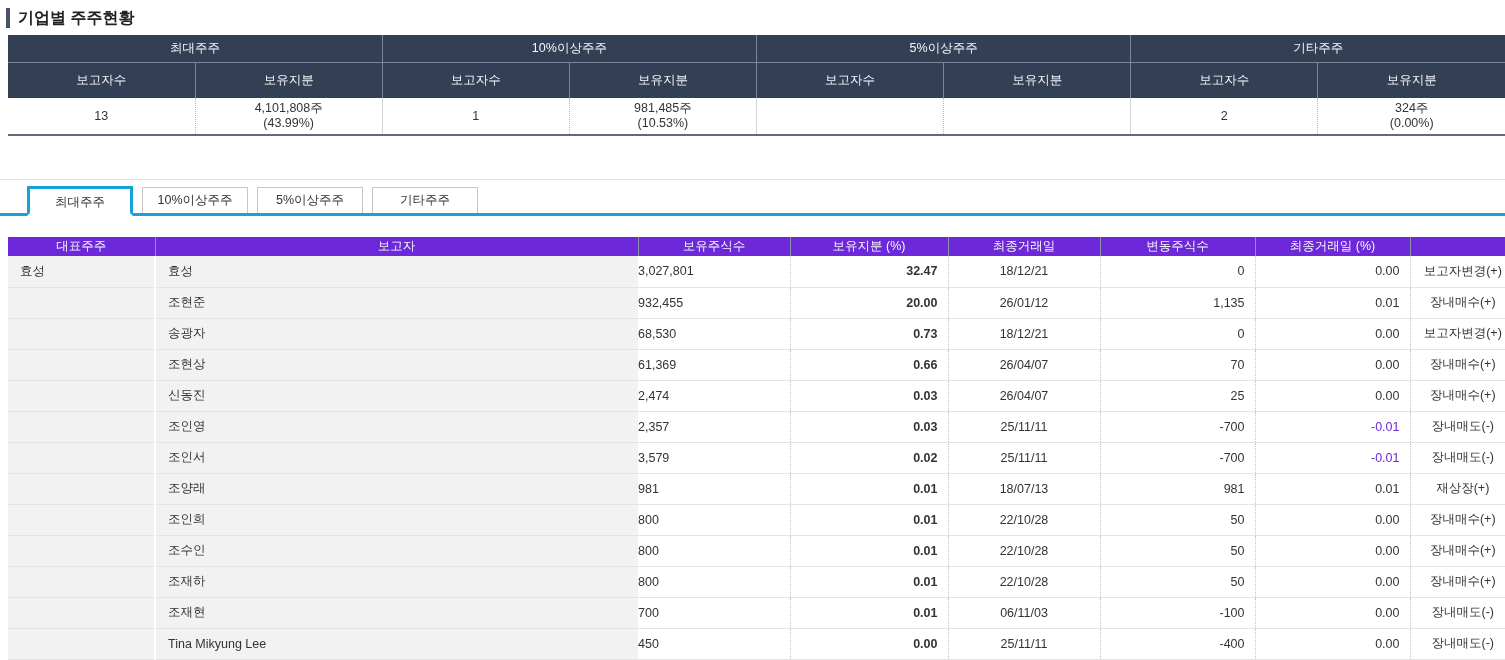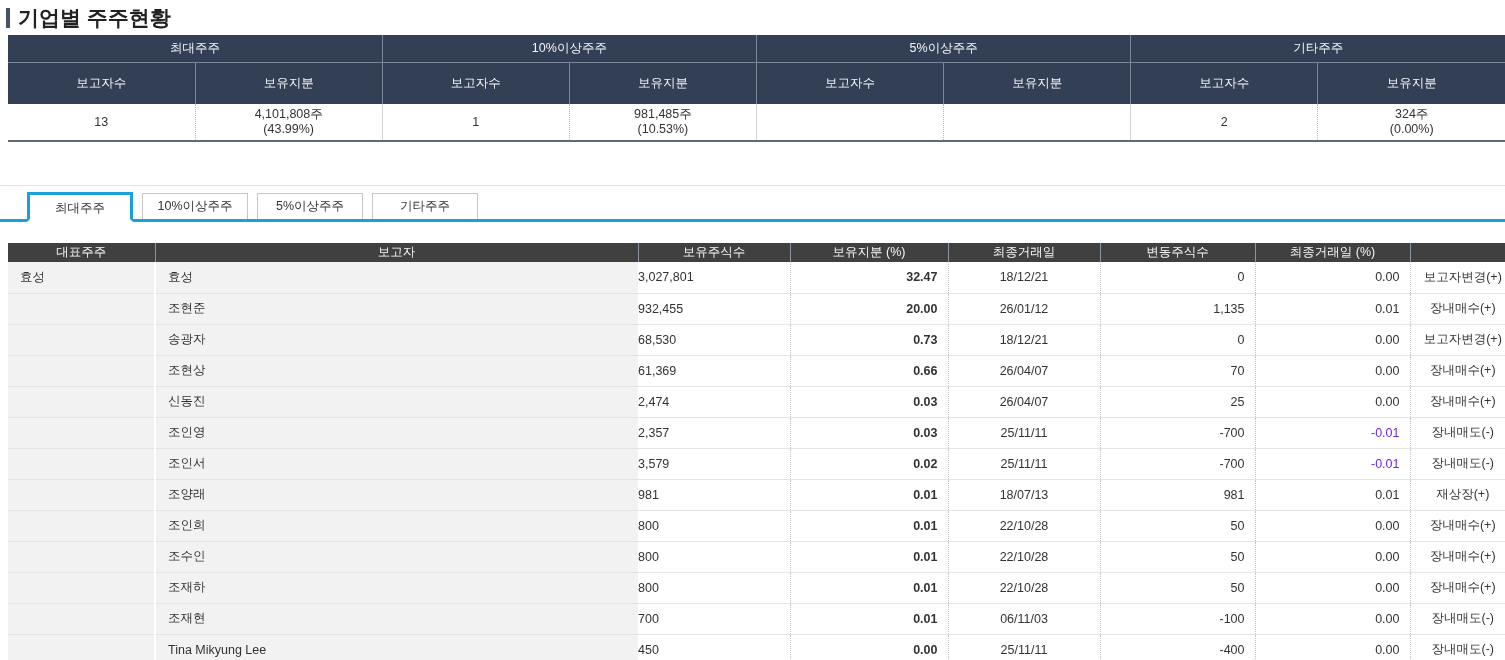--- a/index.html
+++ b/index.html
@@ -12,42 +12,42 @@
     color: #333;
   }
 
   
   .page-title {
     margin: 8px 0 0 6px;
     height: 20px;
     line-height: 19px;
     border-left: 4px solid #4a5366;
     padding-left: 8px;
-    font-size: 21px;
+    font-size: 16px;
     font-weight: bold;
     color: #222;
   }
 
   
   table.sum {
     margin: 7px 0 0 8px;
     width: 1497px;
     border-collapse: collapse;
     table-layout: fixed;
   }
   .sum th {
     background: #333f54;
     color: #f4f6f9;
     font-weight: normal;
     font-size: 12.5px;
     text-align: center;
   }
   .sum thead tr.grp th { height: 27px; border-left: 1px solid #7d879b; }
   .sum thead tr.grp th:first-child { border-left: none; }
-  .sum thead tr.sub th { height: 42px; border-top: 1px solid #7d879b; border-left: 1px solid #7d879b; }
+  .sum thead tr.sub th { height: 36px; border-top: 1px solid #7d879b; border-left: 1px solid #7d879b; }
   .sum thead tr.sub th:first-child { border-left: none; }
   .sum tbody td {
     height: 37px;
     text-align: center;
     font-size: 12.5px;
     color: #333;
     background: #fff;
     border-left: 1px dotted #b9b9b9;
     border-bottom: 2px solid #5f6a7d;
     padding: 0;
@@ -90,21 +90,21 @@
   }
 
   
   table.detail {
     margin: 21px 0 0 8px;
     width: 1497px;
     border-collapse: collapse;
     table-layout: fixed;
   }
   .detail th {
-    background: #404040;
+    background: #6d28d9;
     color: #f4f6f9;
     font-weight: normal;
     font-size: 12.5px;
     height: 18px;
     text-align: center;
     border-left: 1px solid #8a94a6;
   }
   .detail th:first-child { border-left: none; }
   .detail td {
     height: 31px;

